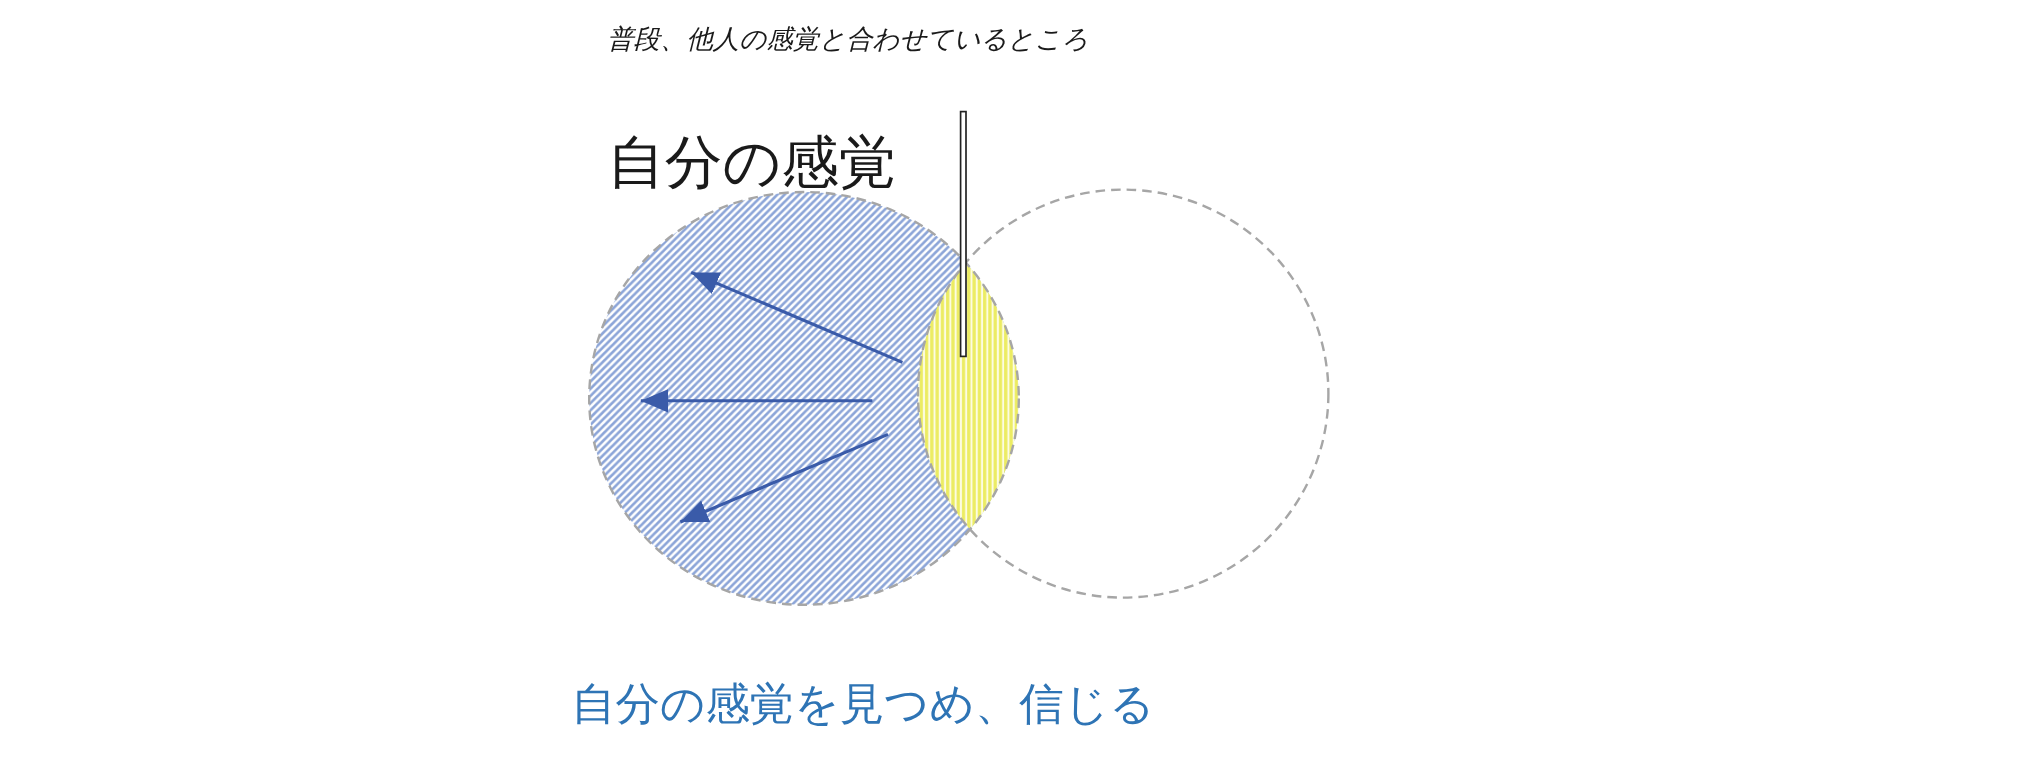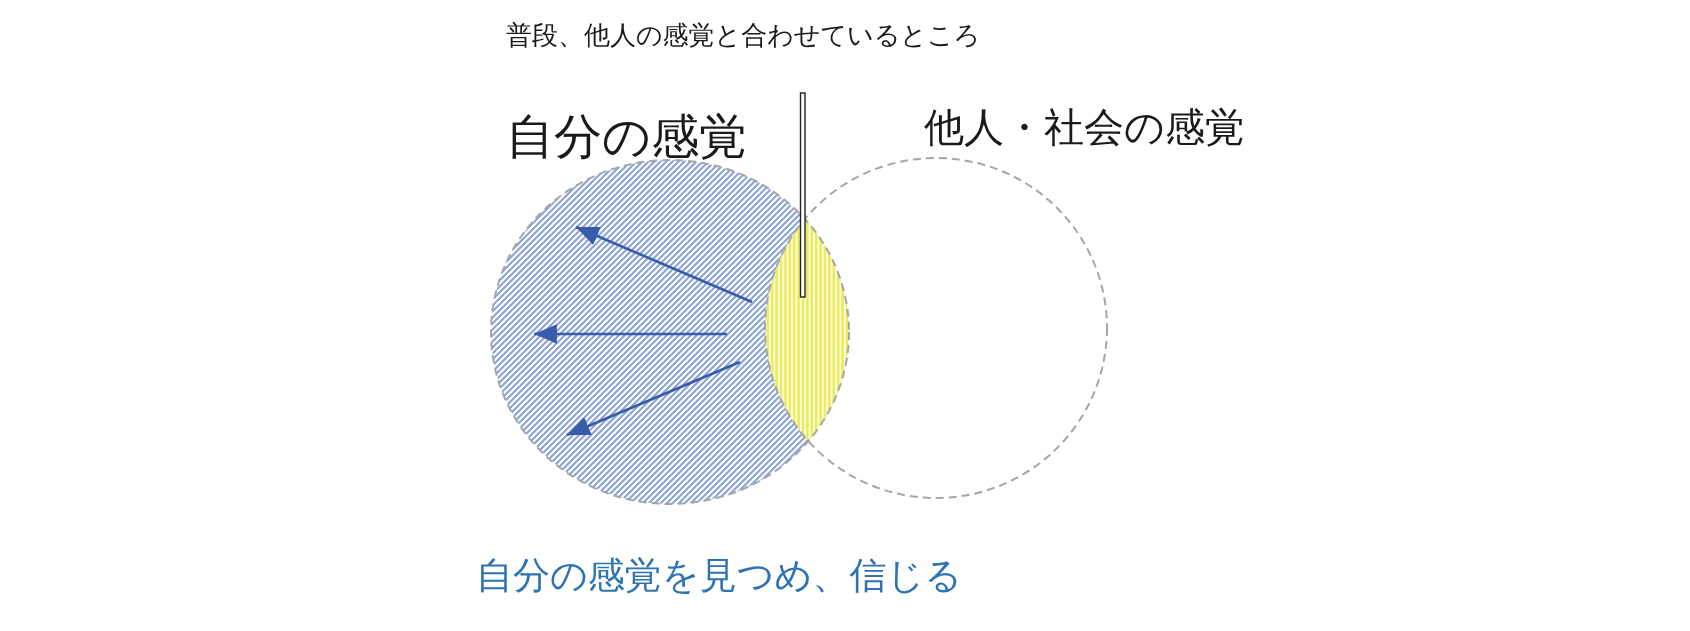--- a/index.html
+++ b/index.html
@@ -20,24 +20,24 @@
     overflow:hidden;
     font-family:"Liberation Serif","DejaVu Serif",serif;
   }
   .diagram-svg{position:absolute;left:0;top:0;}
   .txt{
     position:absolute;
     white-space:nowrap;
     color:var(--text-black);
     line-height:1.2;
   }
-  .title-txt{left:506px;top:20px;font-size:26px;}
+  .title-txt{left:506px;top:20px;font-size:22px;font-style:italic;}
   .left-label{left:506px;top:108px;font-size:48px;}
   .right-label{left:924px;top:104px;font-size:40px;}
-  .bottom-note{left:476px;top:554px;font-size:37px;color:var(--note-blue);}
+  .bottom-note{left:476px;top:566px;font-size:37px;color:var(--note-blue);}
   
   .hatch-line{stroke:var(--hatch-blue);stroke-width:2.2;}
   .stripe-bg{fill:var(--overlap-bg);}
   .stripe-bar{fill:var(--overlap-yellow);}
   .circle-stroke{fill:none;stroke:var(--dashed-gray);stroke-width:2;stroke-dasharray:8 5;}
   .arrow-line{stroke:var(--arrow-blue);stroke-width:2.6;}
   .arrow-head{fill:var(--arrow-blue);}
   .callout-rect{fill:#ffffff;stroke:var(--callout-black);stroke-width:1.4;}
 </style>
 </head>
@@ -77,17 +77,16 @@
       <line x1="752" y1="302" x2="576" y2="227" class="arrow-line" marker-end="url(#arrowHead)"></line>
       <line x1="727" y1="334" x2="534" y2="334" class="arrow-line" marker-end="url(#arrowHead)"></line>
       <line x1="740" y1="362" x2="567" y2="435" class="arrow-line" marker-end="url(#arrowHead)"></line>
     </g>
   </svg>
 
   <div class="txt title-txt">普段、他人の感覚と合わせているところ</div>
 
   <div class="txt left-label">自分の感覚</div>
 
-  <div class="txt right-label">他人・社会の感覚</div>
 
   <div class="txt bottom-note">自分の感覚を見つめ、信じる</div>
 
 </div>
 
 </body></html>

